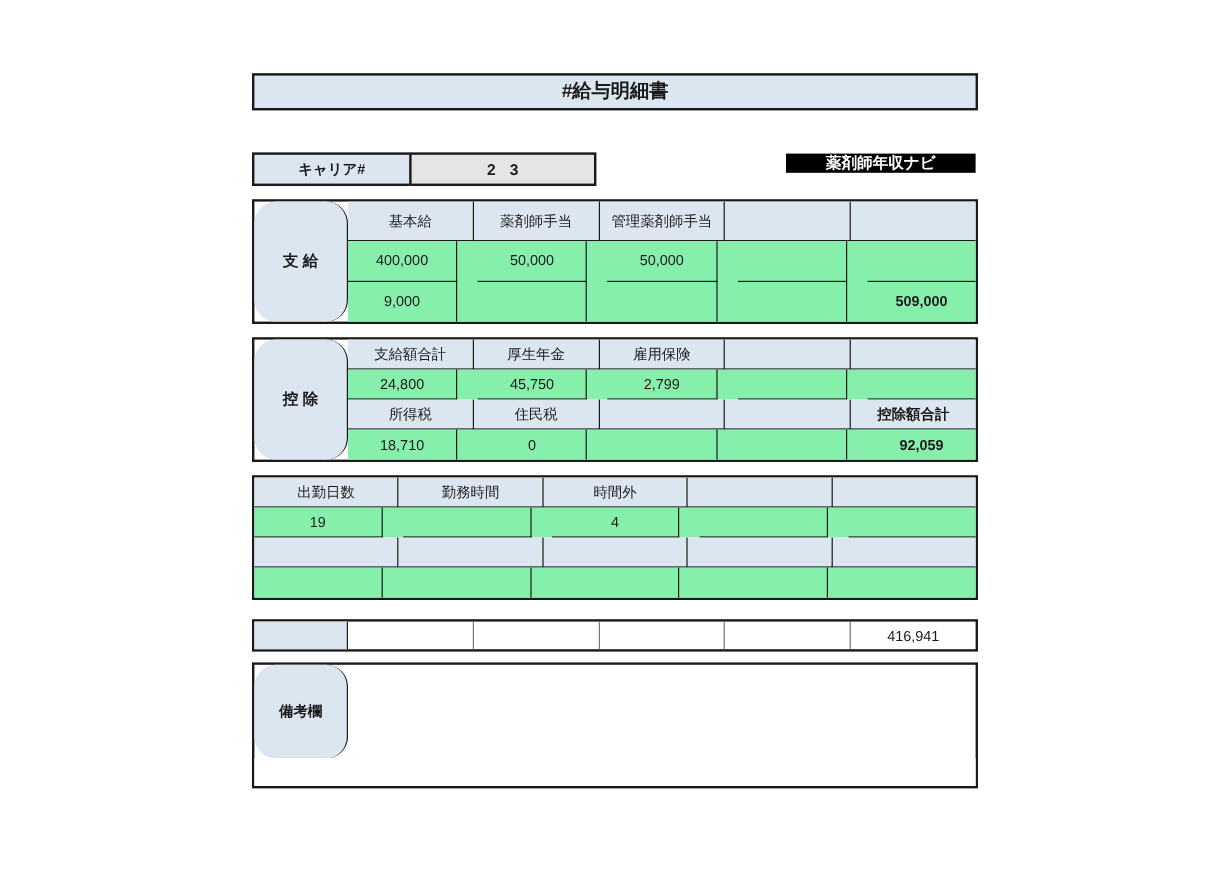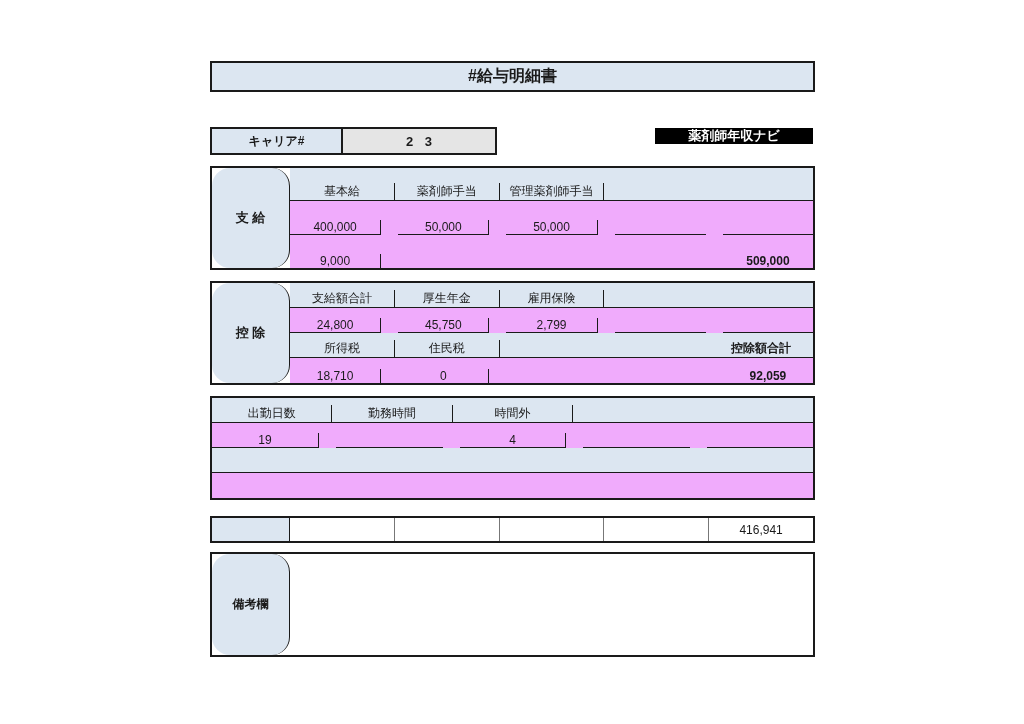--- a/index.html
+++ b/index.html
@@ -58,23 +58,23 @@
   .section.deduction  { top:281px; }
   .section.attendance { top:396px; }
   .side-label {
     width:78px; flex:0 0 78px;
     background:var(--header-fill,#dce6f1);
     border-right:1px solid var(--border-dark,#1a1a1a);
     display:flex; align-items:center; justify-content:center;
     font-weight:bold; font-size:13px;border-radius:18px;
   }
   .grid { flex:1; display:flex; flex-direction:column; }
-  .row { flex:1; display:flex;align-items:flex-end; }
+  .row { flex:1; display:flex; }
   .row.head { background:var(--header-fill,#dce6f1); }
-  .row.val  { background:#f0abfc;gap:17px; }
+  .row.val  { background:#86efac;gap:17px; }
   .cell {
     flex:1; display:flex; align-items:center; justify-content:center;
     font-size:12px;
     border-right:1px solid var(--border-dark,#1a1a1a);
     border-bottom:1px solid var(--border-dark,#1a1a1a);
     overflow:hidden; white-space:nowrap;
   }
   .cell:last-child { border-right:none; }
   .row:last-child .cell { border-bottom:none; }
   .b { font-weight:bold; }
@@ -93,21 +93,21 @@
   .net-row .ncell {
     flex:1; display:flex; align-items:center; justify-content:center;
     font-size:12px; border-right:1px solid #777;
   }
   .net-row .ncell:last-child { border-right:none; }
 
   
   .remarks {
     left:210px; top:552px; width:605px; height:105px;
     border:2px solid var(--border-dark,#1a1a1a);
-    display:flex; background:#fff;
+    display:flex; background:#fff;flex-direction:column;
   }
   .remarks .side-label { font-size:12px; }
   .remarks .content { flex:1; background:#ffffff; }
 </style>
 </head>
 <body>
 
 <div class="page">
 
   <div class="abs title-box">#給与明細書</div>

